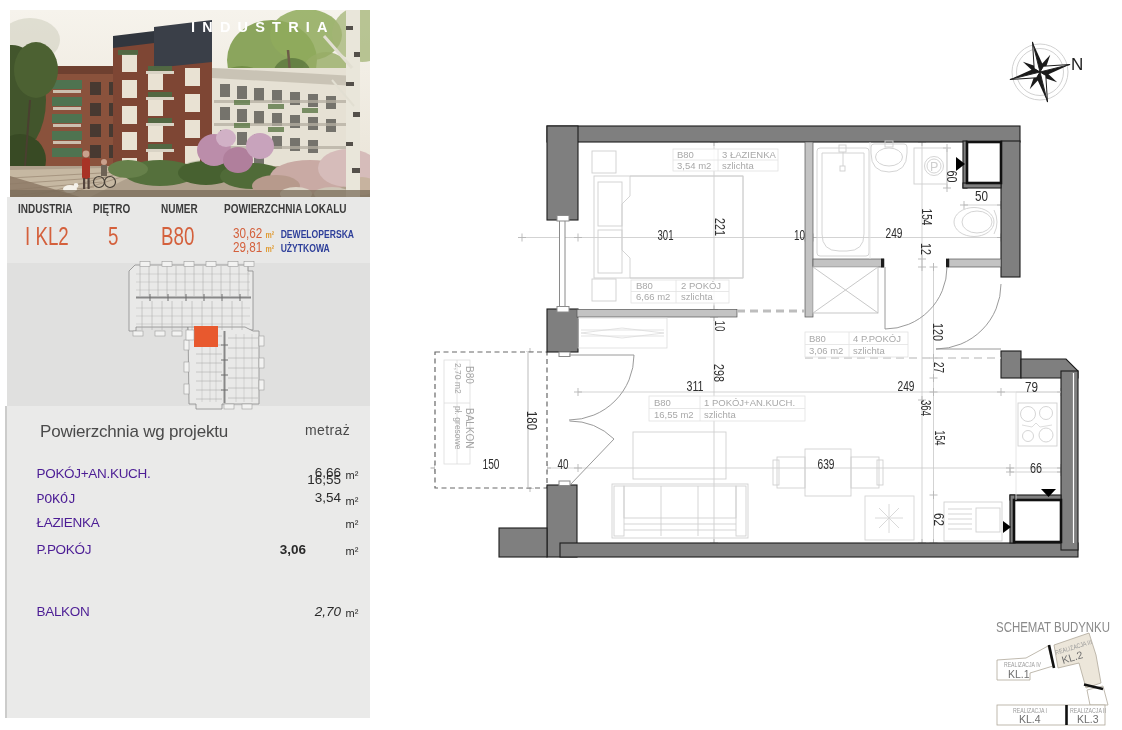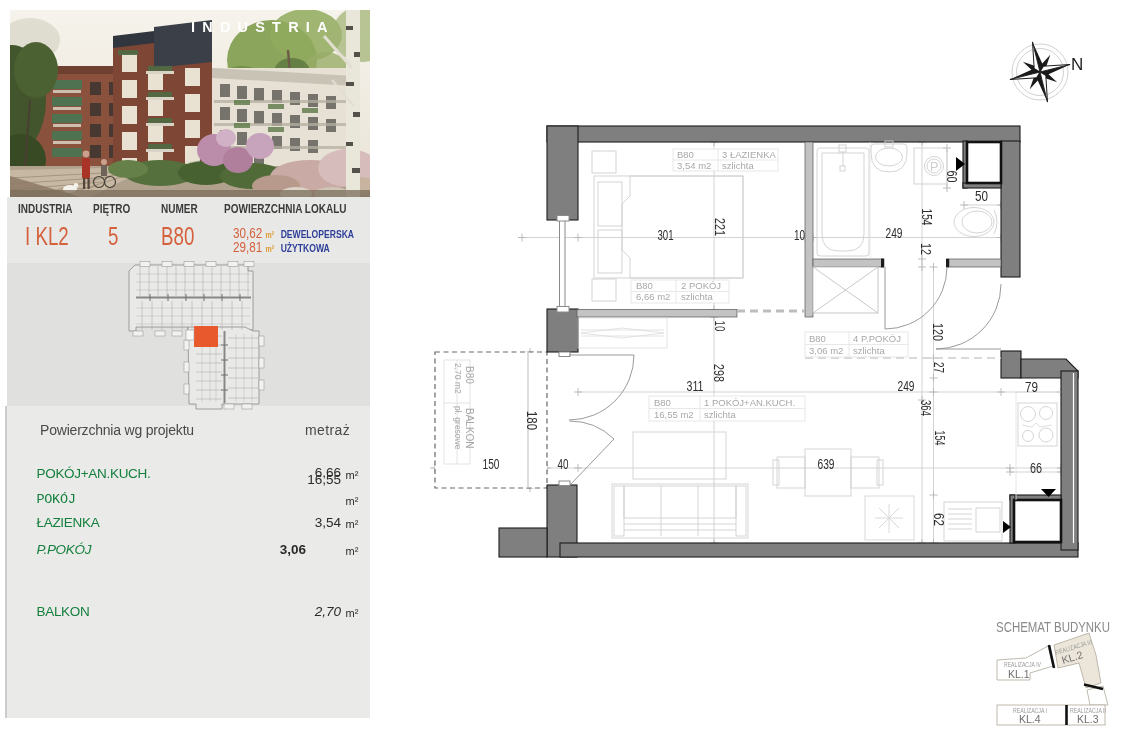--- a/index.html
+++ b/index.html
@@ -6,21 +6,21 @@
 body{font-family:"Liberation Sans",sans-serif;position:relative;}
 .abs{position:absolute;}
 #leftpanel-band{left:7px;top:197px;width:363px;height:66px;background:#e8e8e7;}
 #leftpanel-plan{left:7px;top:263px;width:363px;height:143px;background:#e0e0df;}
 #leftpanel-table{left:7px;top:406px;width:363px;height:312px;background:#eaeae9;}
 .hdr{font-size:13px;font-weight:bold;color:#3b3b3b;transform:scaleX(0.77);transform-origin:0 0;white-space:nowrap;}
 .val{font-size:26px;color:#d4603c;transform:scaleX(0.72);transform-origin:0 0;white-space:nowrap;}
 .blue{color:#2e3f9a;font-weight:bold;font-size:11px;}
 .num{font-size:15px;color:#d4603c;transform:scaleX(0.78);transform-origin:0 0;white-space:nowrap;}
 .sup{font-size:9px;color:#e09a30;font-weight:bold;}
-.trow{font-size:13.5px;letter-spacing:-0.3px;color:#15803d;white-space:nowrap;}
+.trow{font-size:13.5px;letter-spacing:-0.3px;color:#4c1d95;white-space:nowrap;}
 .tval{font-size:13.5px;color:#2a2a2a;white-space:nowrap;}
 .tm2{font-size:11px;color:#2a2a2a;}
 </style>
 </head>
 <body>
 
 <div class="abs" style="left:5px;top:406px;width:1.5px;height:312px;background:#cccccb;"></div>
 
 <div class="abs" id="leftpanel-band"></div>
 
@@ -240,36 +240,36 @@
 <div class="abs val" style="left:25px;top:221px;">I KL2</div>
 
 <div class="abs val" style="left:108px;top:221px;">5</div>
 
 <div class="abs val" style="left:161px;top:221px;">B80</div>
 
 <div class="abs num" style="left:233px;top:224px;">30,62 <span class="sup">m²</span>&nbsp; <span class="blue">DEWELOPERSKA</span></div>
 
 <div class="abs num" style="left:233px;top:238px;">29,81 <span class="sup">m²</span>&nbsp; <span class="blue">UŻYTKOWA</span></div>
 
-<div class="abs" style="left:40px;top:421.5px;font-size:14px;letter-spacing:-0.2px;color:#4a4a4a;white-space:nowrap;">Powierzchnia wg projektu</div>
+<div class="abs" style="left:40px;top:421.5px;font-size:17px;letter-spacing:-0.2px;color:#4a4a4a;white-space:nowrap;">Powierzchnia wg projektu</div>
 <div class="abs" style="left:305px;top:421.5px;font-size:14px;letter-spacing:0.4px;color:#4a4a4a;white-space:nowrap;">metraż</div>
 
 <div class="abs trow" style="left:36.5px;top:466px;">POKÓJ+AN.KUCH.</div>
 <div class="abs tval" style="right:781px;top:472px;">16,55</div>
 <div class="abs tm2" style="left:345.5px;top:469px;">m²</div>
 
 <div class="abs trow" style="left:36.5px;top:491.5px;font-family:Liberation Mono, monospace;">POKÓJ</div>
 <div class="abs tval" style="right:781px;top:465px;">6,66</div>
 <div class="abs tm2" style="left:345.5px;top:494.5px;">m²</div>
 
 <div class="abs trow" style="left:36.5px;top:515px;">ŁAZIENKA</div>
-<div class="abs tval" style="right:781px;top:515px;">3,54</div>
+<div class="abs tval" style="right:781px;top:490px;">3,54</div>
 <div class="abs tm2" style="left:345.5px;top:518px;">m²</div>
 
-<div class="abs trow" style="left:36.5px;top:541.5px;font-style:italic;">P.POKÓJ</div>
+<div class="abs trow" style="left:36.5px;top:541.5px;">P.POKÓJ</div>
 <div class="abs tval" style="right:816px;top:541.5px;font-weight:bold;">3,06</div>
 <div class="abs tm2" style="left:345.5px;top:544.5px;">m²</div>
 
 <div class="abs trow" style="left:36.5px;top:604px;">BALKON</div>
 <div class="abs tval" style="right:781px;top:604px;font-style:italic;">2,70</div>
 <div class="abs tm2" style="left:345.5px;top:607px;">m²</div>
 
 <svg class="abs" style="left:0;top:0" width="1122" height="730" viewBox="0 0 1122 730">
 <g font-family="Liberation Sans, sans-serif">
 

